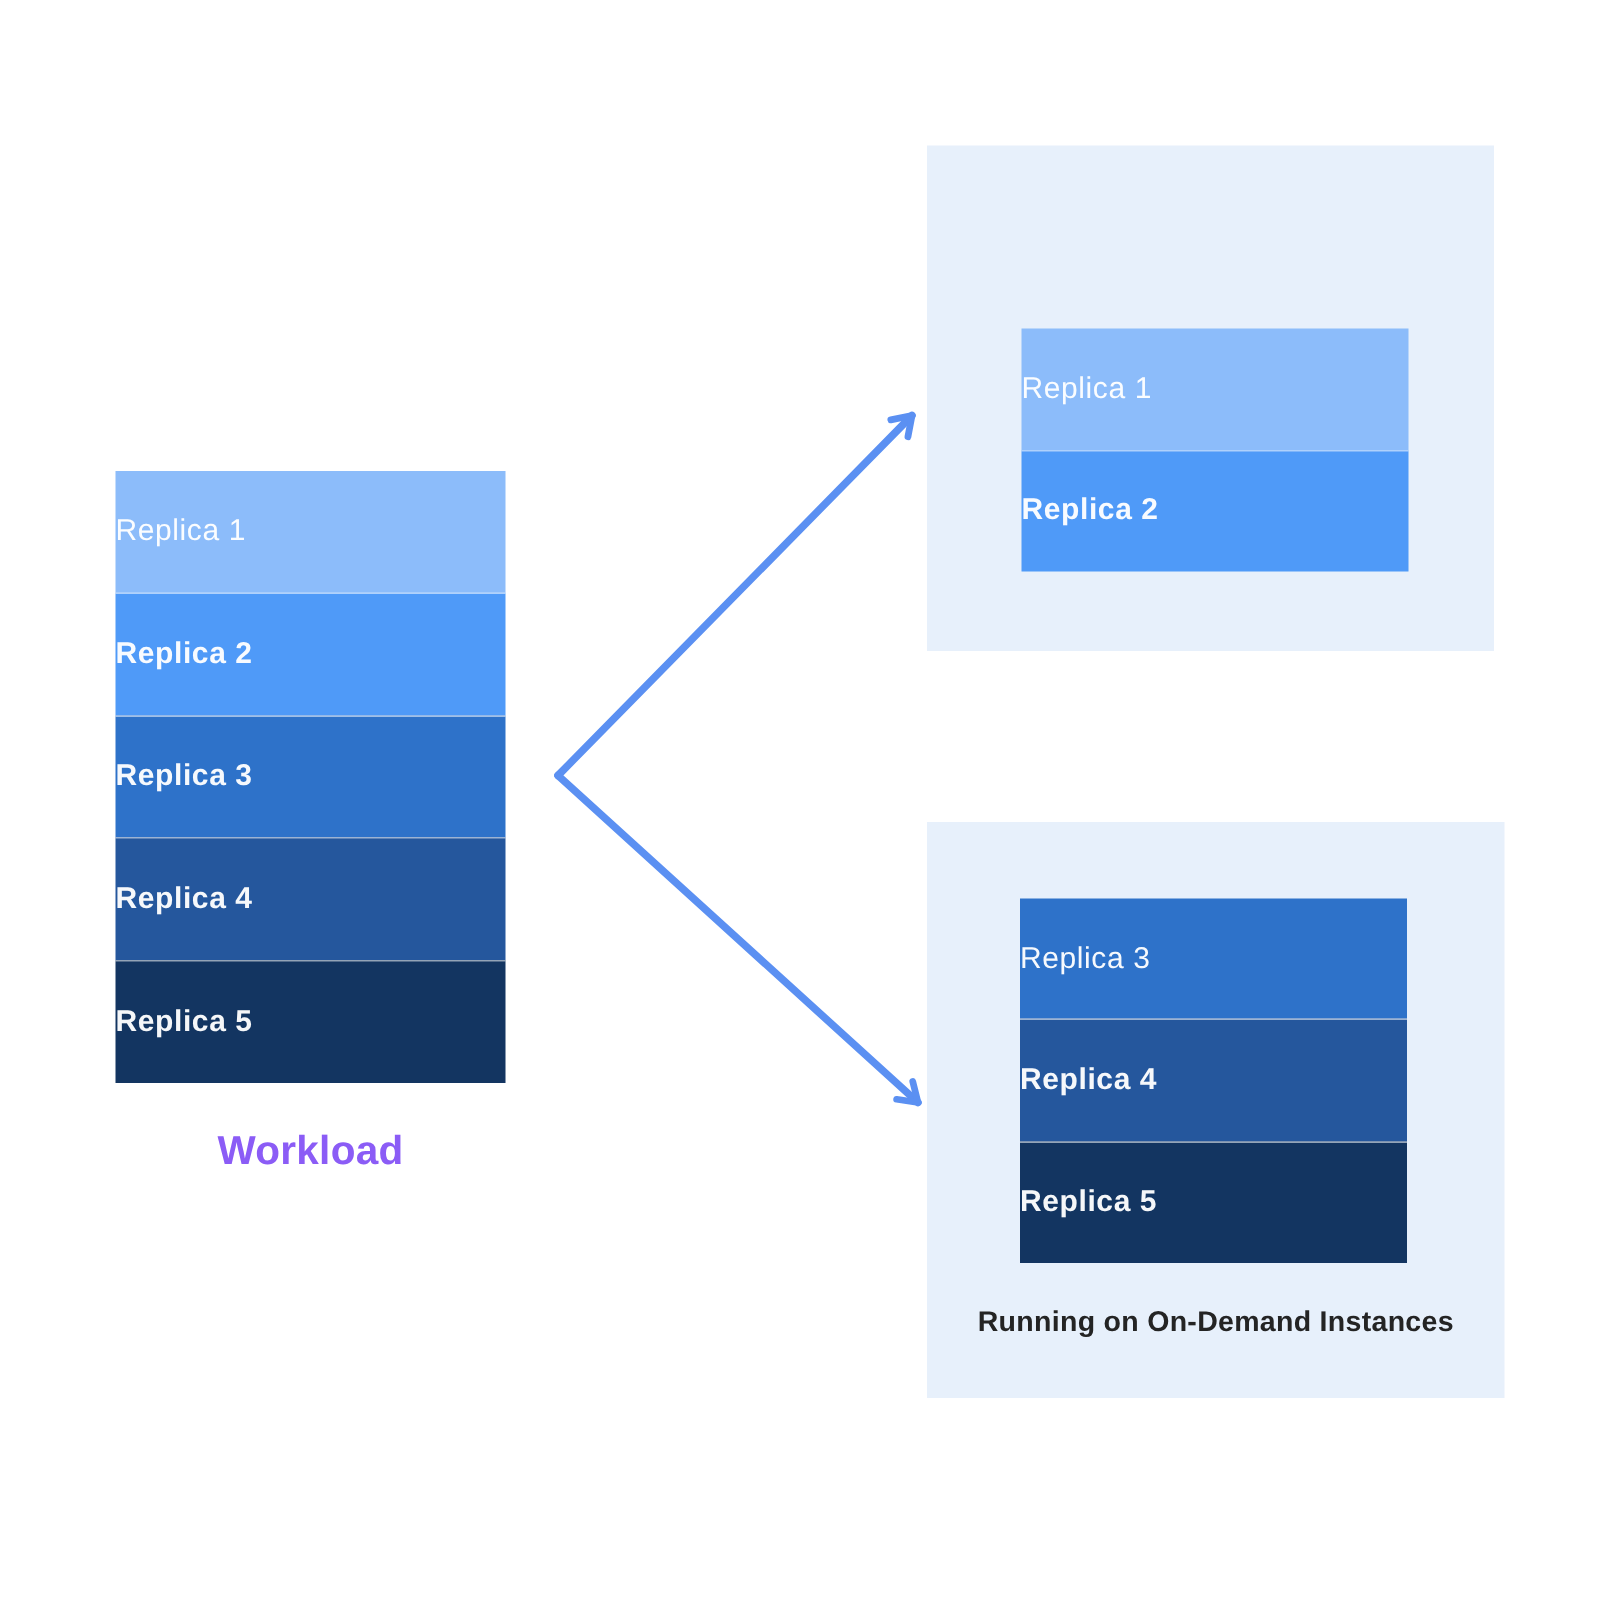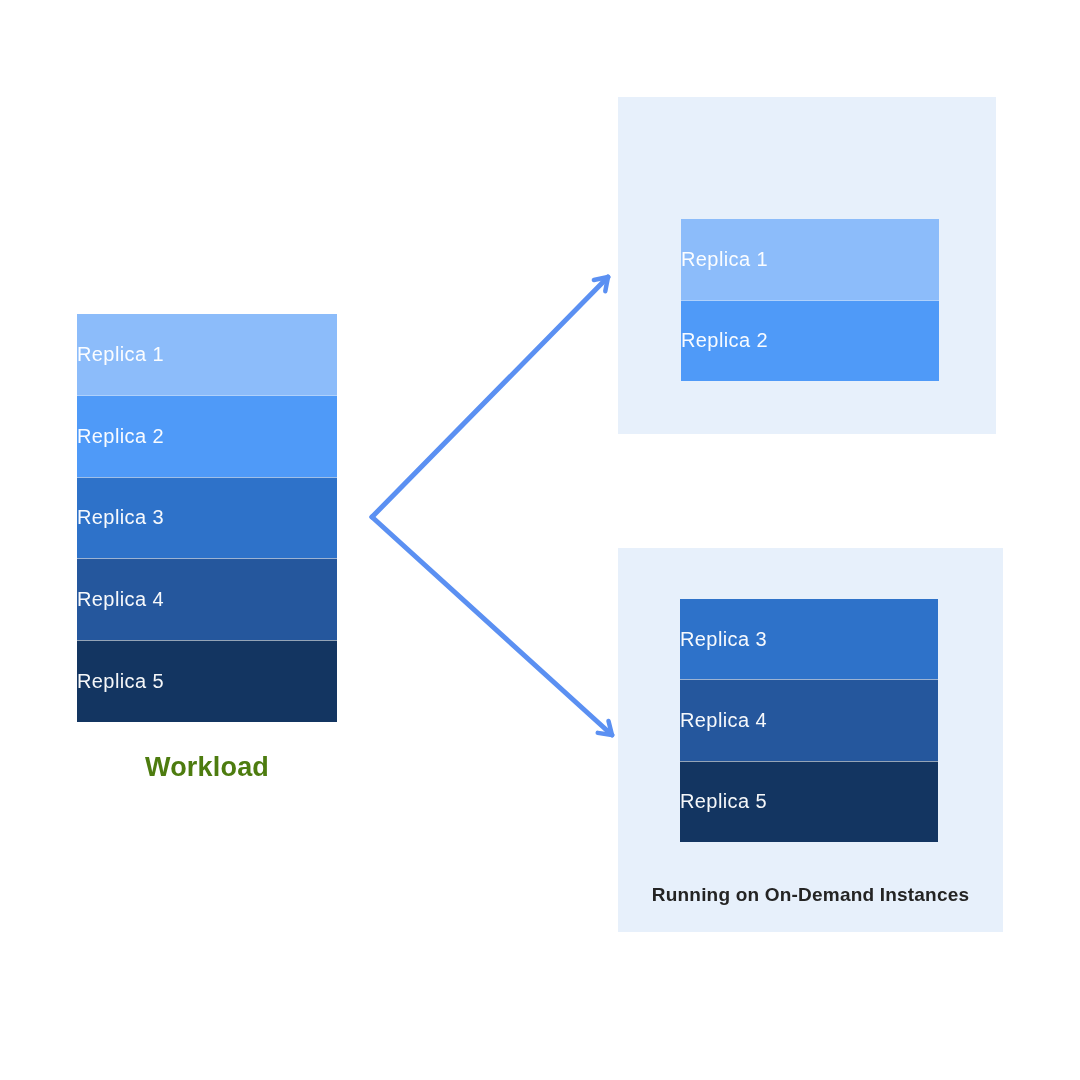--- a/index.html
+++ b/index.html
@@ -30,30 +30,31 @@
     display: flex;
     align-items: center;
     justify-content: flex-start;
     color: rgba(255,255,255,0.96);
     font-size: 20px;
     letter-spacing: 0.4px;
     font-weight: 400;
   }
   .stack-block + .stack-block {
     border-top: 1px solid rgba(255,255,255,0.55);
+    font-weight: bold;
   }
   .workload-label {
     position: absolute;
     left: 77px;
     top: 752px;
     width: 260px;
     text-align: center;
     font-size: 27px;
     font-weight: bold;
-    color: #4d7c0f;
+    color: #8b5cf6;
     letter-spacing: 0.2px;
   }
   
   .panel {
     position: absolute;
     background: #E7F0FB;
   }
   .panel-spot {
     left: 618px;
     top: 97px;
@@ -70,21 +71,21 @@
     position: absolute;
     left: 0;
     width: 100%;
     text-align: center;
     font-size: 19px;
     font-weight: bold;
     color: #242424;
     letter-spacing: 0.2px;
   }
   .panel-spot .panel-title { top: 156px; }
-  .panel-ondemand .panel-title { top: 336px; }
+  .panel-ondemand .panel-title { top: 323px; }
   .panel-stack {
     position: absolute;
     display: flex;
     flex-direction: column;
   }
   .panel-spot .panel-stack {
     left: 63px;
     top: 122px;
     width: 258px;
     height: 162px;

